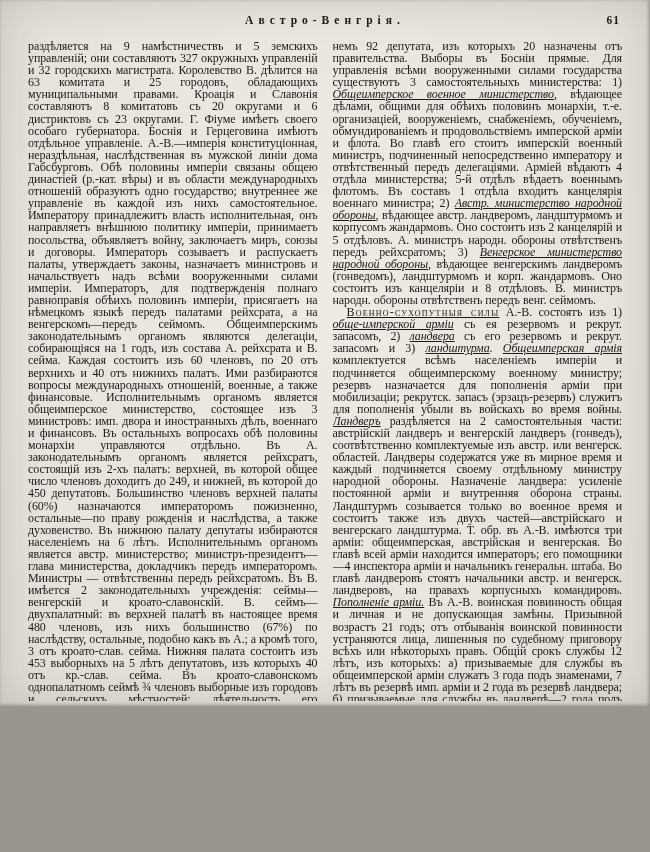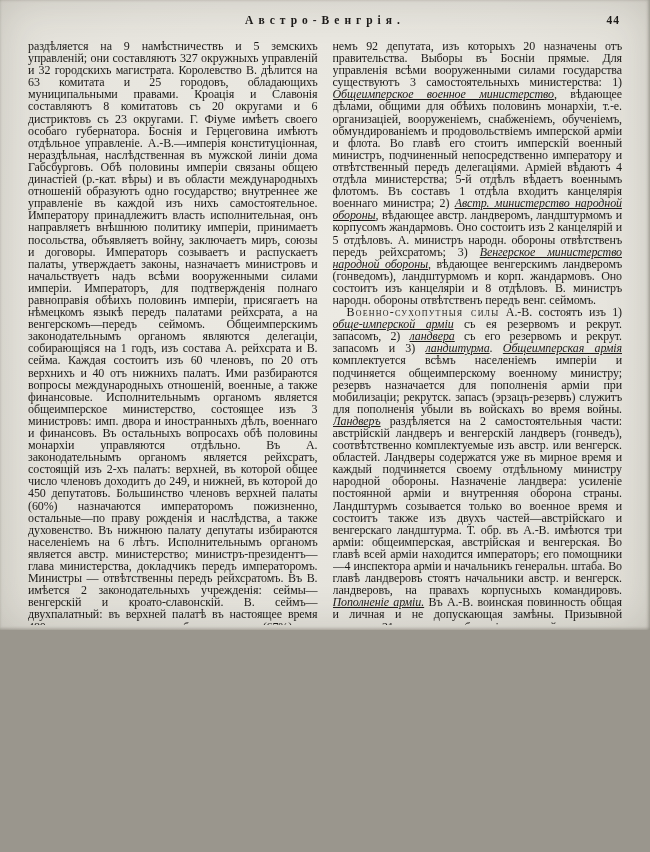--- a/index.html
+++ b/index.html
@@ -3,21 +3,21 @@
 <meta charset="utf-8">
 <style>
   html,body { margin:0; padding:0; }
   body {
     width:650px; height:852px;
     background:#9a968d;
     font-family:"Liberation Serif", serif;
   }
   .sheet {
     position:relative;
-    width:650px; height:630px;
+    width:650px; height:706px;
     background:#e9e7e0;
     background-image: radial-gradient(ellipse at 50% 40%, #edebe4 0%, #e7e5de 60%, #dfddd5 100%);
     box-shadow: inset 0 0 45px rgba(60,55,45,0.18), inset -2px 0 3px rgba(60,55,45,0.25), inset 0 -2px 3px rgba(60,55,45,0.18);
     overflow:hidden;
     color:#1c1a18;
   }
   .page-header {
     position:absolute; top:14px; left:30px; right:30px; height:18px;
     display:flex; align-items:baseline;
   }
@@ -47,29 +47,29 @@
     font-size:12px;
     line-height:12.1px;
     letter-spacing:-0.1px;
     word-spacing:0.1px;
     hyphens:auto;
   }
   .para { margin:0; }
   .para.indent { text-indent:14px; }
   .run-normal { font-style:normal; }
   .run-italic { font-style:italic;text-decoration:underline; }
-  .run-caps { font-variant:small-caps; letter-spacing:1.2px; }
+  .run-caps { font-variant:small-caps; letter-spacing:1.2px;text-decoration:underline; }
 </style>
 </head>
 <body>
 
 <div class="sheet">
   <div class="page-header">
     <div class="page-title">Австро-Венгрія.</div>
-    <div class="page-number">44</div>
+    <div class="page-number">61</div>
   </div>
   <div class="text-columns">
     <div class="col">
         <p class="para"><span class="run-normal">раздѣляется на 9 намѣстничествъ и 5 земскихъ управленій; они составляютъ 327 окружныхъ управленій и 32 городскихъ магистрата. Королевство В. дѣлится на 63 комитата и 25 городовъ, обладающихъ муниципальными правами. Кроація и Славонія составляютъ 8 комитатовъ съ 20 округами и 6 дистриктовъ съ 23 округами. Г. Фіуме имѣетъ своего особаго губернатора. Боснія и Герцеговина имѣютъ отдѣльное управленіе. А.-В.—имперія конституціонная, нераздѣльная, наслѣдственная въ мужской линіи дома Габсбурговъ. Обѣ половины имперіи связаны общею династіей (р.-кат. вѣры) и въ области международныхъ отношеній образуютъ одно государство; внутреннее же управленіе въ каждой изъ нихъ самостоятельное. Императору принадлежитъ власть исполнительная, онъ направляетъ внѣшнюю политику имперіи, принимаетъ посольства, объявляетъ войну, заключаетъ миръ, союзы и договоры. Императоръ созываетъ и распускаетъ палаты, утверждаетъ законы, назначаетъ министровъ и начальствуетъ надъ всѣми вооруженными силами имперіи. Императоръ, для подтвержденія полнаго равноправія обѣихъ половинъ имперіи, присягаетъ на нѣмецкомъ языкѣ передъ палатами рейхсрата, а на венгерскомъ—передъ сеймомъ. Общеимперскимъ законодательнымъ органомъ являются делегаціи, собирающіяся на 1 годъ, изъ состава А. рейхсрата и В. сейма. Каждая состоитъ изъ 60 членовъ, по 20 отъ верхнихъ и 40 отъ нижнихъ палатъ. Ими разбираются вопросы международныхъ отношеній, военные, а также финансовые. Исполнительнымъ органомъ является общеимперское министерство, состоящее изъ 3 министровъ: имп. двора и иностранныхъ дѣлъ, военнаго и финансовъ. Въ остальныхъ вопросахъ обѣ половины монархіи управляются отдѣльно. Въ А. законодательнымъ органомъ является рейхсратъ, состоящій изъ 2-хъ палатъ: верхней, въ которой общее число членовъ доходитъ до 249, и нижней, въ которой до 450 депутатовъ. Большинство членовъ верхней палаты (60%) назначаются императоромъ пожизненно, остальные—по праву рожденія и наслѣдства, а также духовенство. Въ нижнюю палату депутаты избираются населеніемъ на 6 лѣтъ. Исполнительнымъ органомъ является австр. министерство; министръ-президентъ—глава министерства, докладчикъ передъ императоромъ. Министры — отвѣтственны передъ рейхсратомъ. Въ В. имѣется 2 законодательныхъ учрежденія: сеймы—венгерскій и кроато-славонскій. В. сеймъ—двухпалатный: въ верхней палатѣ въ настоящее время 480 членовъ, изъ нихъ большинство (67%) по наслѣдству, остальные, подобно какъ въ А.; а кромѣ того, 3 отъ кроато-слав. сейма. Нижняя палата состоитъ изъ 453 выборныхъ на 5 лѣтъ депутатовъ, изъ которыхъ 40 отъ кр.-слав. сейма. Въ кроато-славонскомъ однопалатномъ сеймѣ ¾ членовъ выборные изъ городовъ и сельскихъ мѣстностей; дѣятельность его распространяется на автономн. дѣла королевства; законы утверждаются императоромъ - королемъ какъ въ А., такъ и въ В., и Кроаціи-Славоніи. Исполнительный органъ—венгерское министерство, состоящее изъ 10 отдѣльныхъ министерствъ. Въ Босніи и Герцеговинѣ весной 1910 г. произведены выборы въ боснійскій сеймъ, который организованъ подобно кроато - славонскому; въ</span></p>
       </div>
     <div class="col">
         <p class="para"><span class="run-normal">немъ 92 депутата, изъ которыхъ 20 назначены отъ правительства. Выборы въ Босніи прямые. Для управленія всѣми вооруженными силами государства существуютъ 3 самостоятельныхъ министерства: 1) </span><span class="run-italic">Общеимперское военное министерство</span><span class="run-normal">, вѣдающее дѣлами, общими для обѣихъ половинъ монархіи, т.-е. организаціей, вооруженіемъ, снабженіемъ, обученіемъ, обмундированіемъ и продовольствіемъ имперской арміи и флота. Во главѣ его стоитъ имперскій военный министръ, подчиненный непосредственно императору и отвѣтственный передъ делегаціями. Арміей вѣдаютъ 4 отдѣла министерства; 5-й отдѣлъ вѣдаетъ военнымъ флотомъ. Въ составъ 1 отдѣла входитъ канцелярія военнаго министра; 2) </span><span class="run-italic">Австр. министерство народной обороны</span><span class="run-normal">, вѣдающее австр. ландверомъ, ландштурмомъ и корпусомъ жандармовъ. Оно состоитъ изъ 2 канцелярій и 5 отдѣловъ. А. министръ народн. обороны отвѣтственъ передъ рейхсратомъ; 3) </span><span class="run-italic">Венгерское министерство народной обороны</span><span class="run-normal">, вѣдающее венгерскимъ ландверомъ (гонведомъ), ландштурмомъ и корп. жандармовъ. Оно состоитъ изъ канцеляріи и 8 отдѣловъ. В. министръ народн. обороны отвѣтственъ передъ венг. сеймомъ.</span></p>
         <p class="para indent"><span class="run-caps">Военно-сухопутныя силы</span><span class="run-normal"> А.-В. состоятъ изъ 1) </span><span class="run-italic">обще-имперской арміи</span><span class="run-normal"> съ ея резервомъ и рекрут. запасомъ, 2) </span><span class="run-italic">ландвера</span><span class="run-normal"> съ его резервомъ и рекрут. запасомъ и 3) </span><span class="run-italic">ландштурма</span><span class="run-normal">. </span><span class="run-italic">Общеимперская армія</span><span class="run-normal"> комплектуется всѣмъ населеніемъ имперіи и подчиняется общеимперскому военному министру; резервъ назначается для пополненія арміи при мобилизаціи; рекрутск. запасъ (эрзацъ-резервъ) служитъ для пополненія убыли въ войскахъ во время войны. </span><span class="run-italic">Ландверъ</span><span class="run-normal"> раздѣляется на 2 самостоятельныя части: австрійскій ландверъ и венгерскій ландверъ (гонведъ), соотвѣтственно комплектуемые изъ австр. или венгерск. областей. Ландверы содержатся уже въ мирное время и каждый подчиняется своему отдѣльному министру народной обороны. Назначеніе ландвера: усиленіе постоянной арміи и внутренняя оборона страны. Ландштурмъ созывается только во военное время и состоитъ также изъ двухъ частей—австрійскаго и венгерскаго ландштурма. Т. обр. въ А.-В. имѣются три арміи: общеимперская, австрійская и венгерская. Во главѣ всей арміи находится императоръ; его помощники—4 инспектора арміи и начальникъ генеральн. штаба. Во главѣ ландверовъ стоятъ начальники австр. и венгерск. ландверовъ, на правахъ корпусныхъ командировъ. </span><span class="run-italic">Пополненіе арміи.</span><span class="run-normal"> Въ А.-В. воинская повинность общая и личная и не допускающая замѣны. Призывной возрастъ 21 годъ; отъ отбыванія воинской повинности устраняются лица, лишенныя по судебному приговору всѣхъ или нѣкоторыхъ правъ. Общій срокъ службы 12 лѣтъ, изъ которыхъ: а) призываемые для службы въ общеимперской арміи служатъ 3 года подъ знаменами, 7 лѣтъ въ резервѣ имп. арміи и 2 года въ резервѣ ландвера; б) призываемые для службы въ ландверѣ—2 года подъ знаменами и 10 лѣтъ въ резервѣ ландвера. Въ настоящее время А.-В. военное министерство занято разработкой закона о 2-хъ-лѣтнемъ срокѣ службы въ имперской арміи. Въ ландштурмъ зачисляются всѣ граждане между 19 и 42 годами, способные носить оружіе и несостоящіе въ вышеуказанныхъ категоріяхъ военно - обязанныхъ. Ланд-</span></p>
       </div>
   </div>

